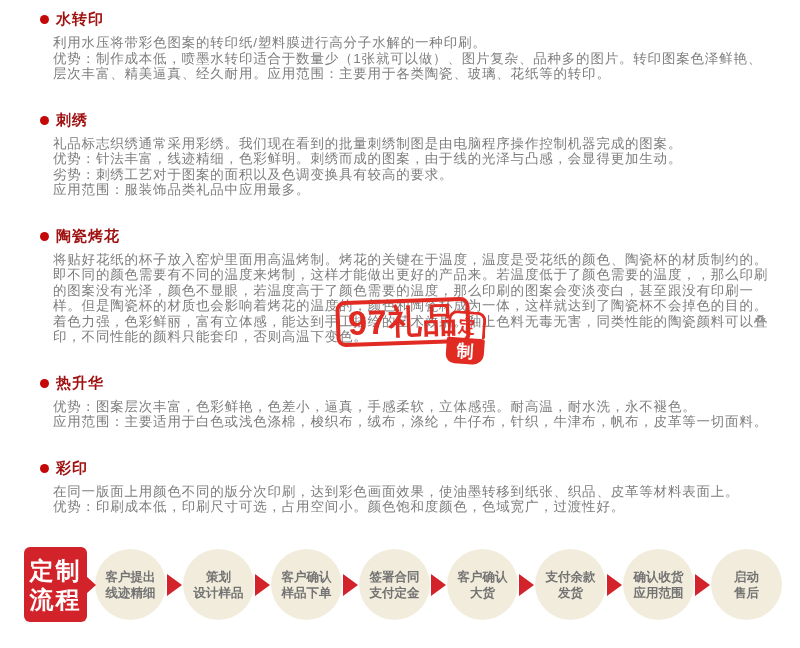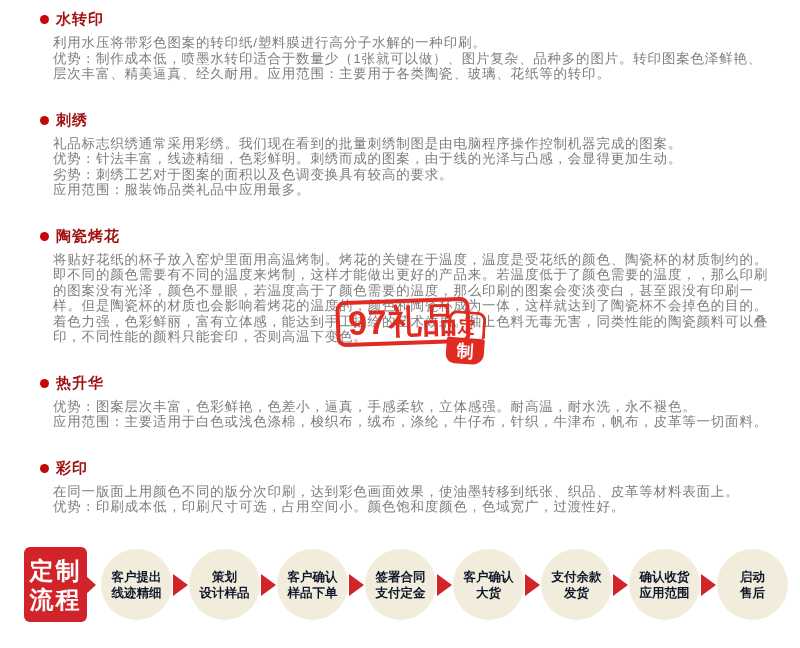--- a/index.html
+++ b/index.html
@@ -75,39 +75,39 @@
   }
   .flow-label {
     position: relative;
     width: 63px; height: 75px;
     background: #d2232a; border-radius: 6px;
     display: flex; flex-direction: column;
     align-items: center; justify-content: center;
     color: #ffffff; font-weight: bold; font-size: 24px;
     line-height: 29px; letter-spacing: 2px;
     flex: 0 0 auto;
-    margin-right: 14px;
+    margin-right: 8px;
   }
   .flow-label::after {
     content: ""; position: absolute; right: -9px; top: 50%;
     transform: translateY(-50%);
     border-top: 9px solid transparent;
     border-bottom: 9px solid transparent;
     border-left: 10px solid #d2232a;
   }
   .flow-steps {
     display: flex; align-items: center;
     flex: 1 1 auto; justify-content: space-between;
   }
   .flow-step {
     width: 71px; height: 71px; border-radius: 50%;
     background: #f2ecdc;
     display: flex; flex-direction: column;
     align-items: center; justify-content: center;
-    color: #0f172a; font-weight: bold; font-size: 12.5px;
+    color: #737373; font-weight: bold; font-size: 12.5px;
     line-height: 16px; text-align: center;
     flex: 0 0 auto;
   }
   .flow-arrow {
     width: 0; height: 0; flex: 0 0 auto;
     border-top: 11px solid transparent;
     border-bottom: 11px solid transparent;
     border-left: 15px solid #d2232a;
     margin: 0 1px;
   }

